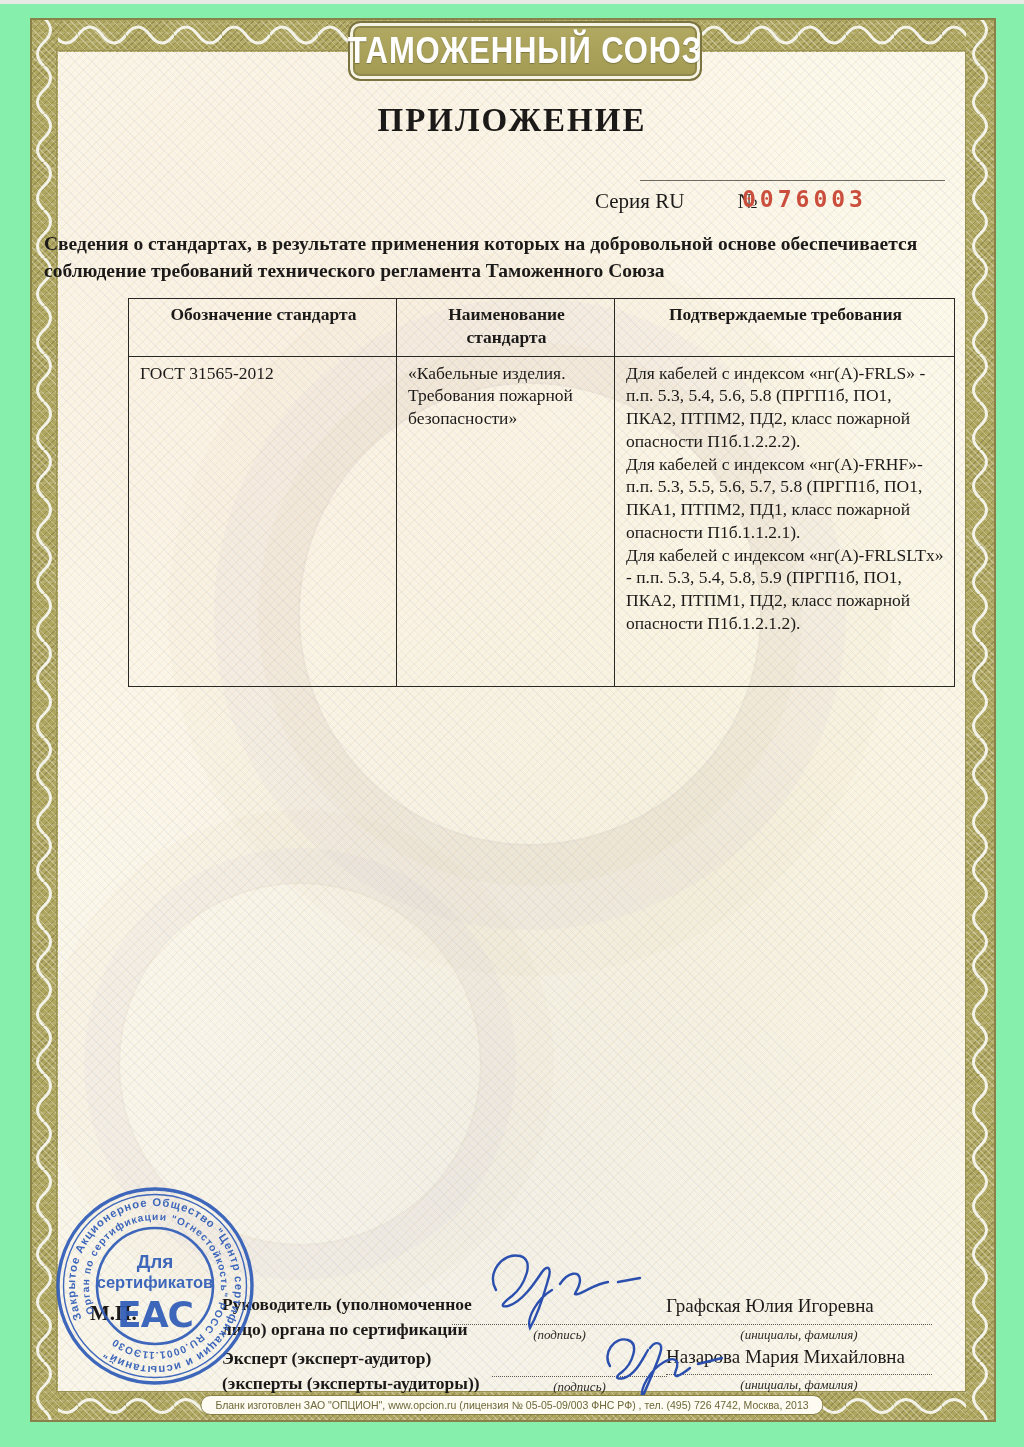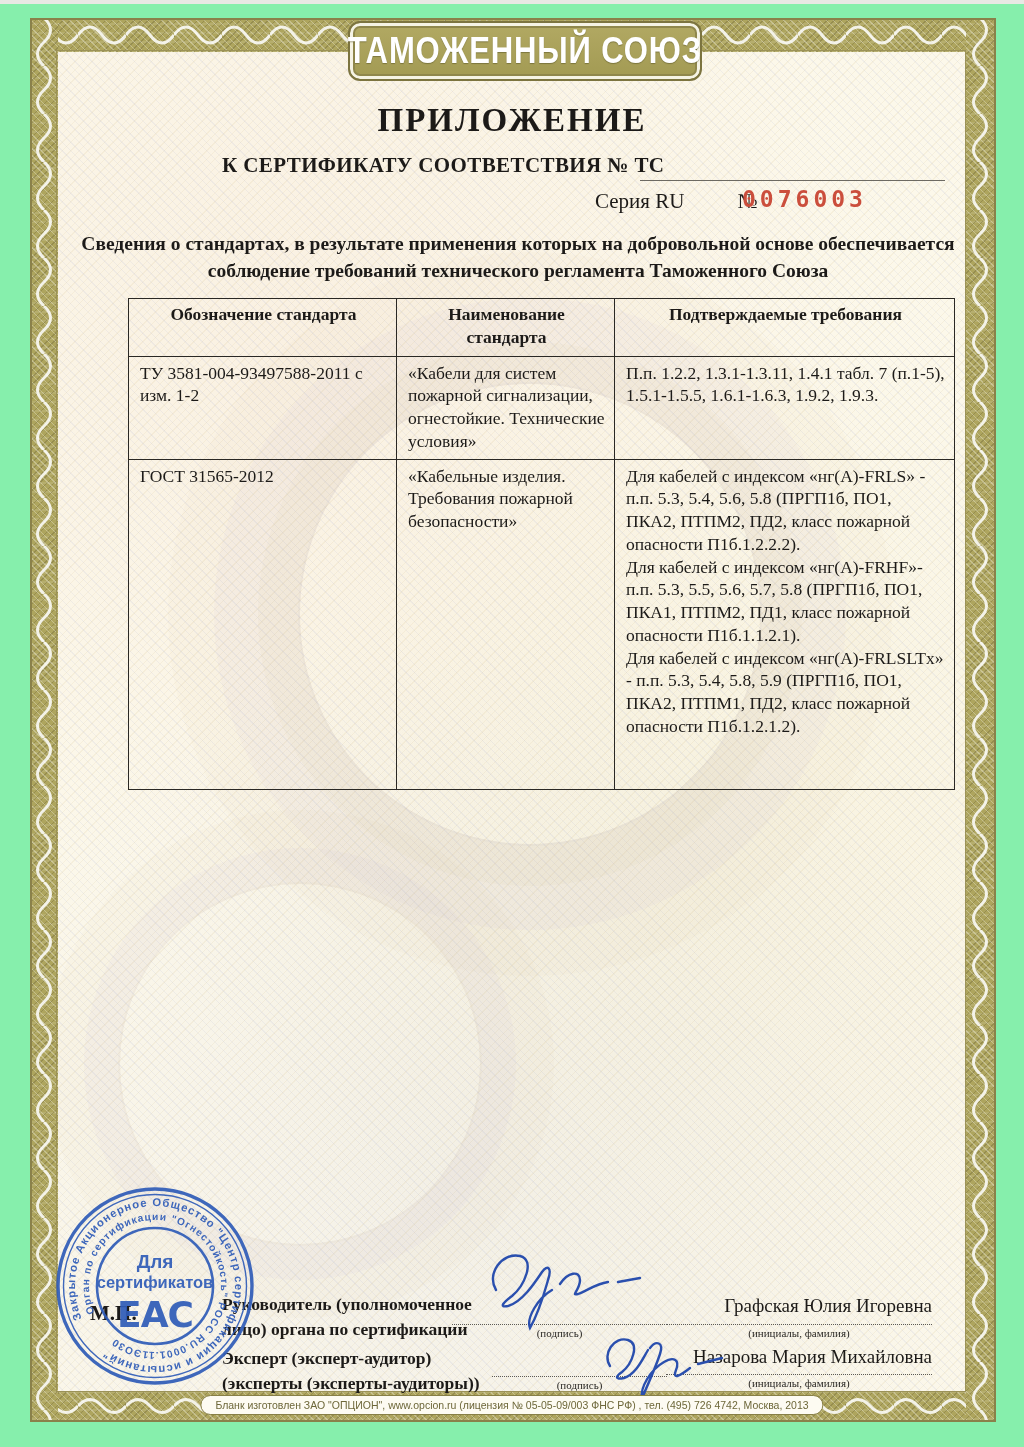--- a/index.html
+++ b/index.html
@@ -64,21 +64,21 @@
   .cert-no{position:absolute; left:655px; top:143px; width:300px; text-align:center;
     font-size:20px; font-weight:bold; letter-spacing:.4px;}
   .cert-line{position:absolute; left:640px; top:176px; width:305px; border-bottom:1.4px solid #6d6a62;}
   .series{position:absolute; left:595px; top:185px; font-size:21px;}
   .series .no-sign{margin-left:48px;}
   .series-number{
     position:absolute; left:742px; top:182px;
     font-family:"DejaVu Sans Mono", monospace; font-weight:bold;
     font-size:23px; letter-spacing:4px; color:#cb4e3c;
   }
-  .intro{position:absolute; left:68px; top:227px; width:900px; text-align:center;
+  .intro{position:absolute; left:44px; top:227px; width:900px; 
     font-size:19.5px; font-weight:bold; line-height:1.38;}
   
   .std-table{
     position:absolute; left:128px; top:294px; width:826px;
     border-collapse:collapse; table-layout:fixed;
     font-size:17.5px; line-height:1.3;
   }
   .std-table th,.std-table td{
     border:1.6px solid #2a2824; padding:5px 9px 6px 11px; vertical-align:top; text-align:left;
     background:transparent;
@@ -92,26 +92,26 @@
   .mp-label{position:absolute; left:90px; top:1297px; font-size:21px; font-weight:bold; z-index:4;}
   
   .sig-label{position:absolute; font-size:17.5px; font-weight:bold; line-height:1.4;}
   .sig-label-1{left:222px; top:1288px; width:252px;}
   .sig-label-2{left:222px; top:1342px; width:300px; white-space:pre-line;}
   .sig-line{position:absolute; border-bottom:1.6px dotted #5d5b55;}
   .sig-line-1{left:452px; top:1296px; width:215px; height:24px;}
   .sig-line-2{left:492px; top:1348px; width:175px; height:24px;}
   .name-line-1{left:666px; top:1296px; width:266px; height:24px;}
   .name-line-2{left:666px; top:1348px; width:266px; height:22px;}
-  .sig-caption{position:absolute; font-size:11px; text-align:center; color:#2b2925;}
+  .sig-caption{position:absolute; font-size:13px; text-align:center; color:#2b2925;font-style:italic;}
   .cap-1{left:452px; top:1323px; width:215px;}
   .cap-2{left:492px; top:1375px; width:175px;}
   .cap-3{left:666px; top:1323px; width:266px;}
   .cap-4{left:666px; top:1373px; width:266px;}
-  .sig-name{position:absolute; font-size:19px; text-align:right;}
+  .sig-name{position:absolute; font-size:19px; text-align:left;}
   .sig-name-1{left:666px; top:1291px; width:266px;}
   .sig-name-2{left:666px; top:1342px; width:266px;}
   .handsig{position:absolute; z-index:6;}
   .handsig-1{left:468px; top:1240px; width:190px; height:88px;}
   .handsig-2{left:580px; top:1316px; width:190px; height:82px;}
   
   .imprint{
     position:absolute; left:50%; top:1391px; transform:translateX(-50%);
     background:#fdfbf2; border:1px solid #877f46; border-radius:11px;
     padding:3px 14px; font-family:"Liberation Sans", sans-serif;
@@ -168,21 +168,20 @@
     </svg>
   </div>
   <div class="frame-outline"></div>
   <div class="frame-inner-outline"></div>
 
   <div class="badge">
     <span class="badge-text">ТАМОЖЕННЫЙ СОЮЗ</span>
   </div>
 
   <div class="title">ПРИЛОЖЕНИЕ</div>
-  <div class="subtitle">К СЕРТИФИКАТУ СООТВЕТСТВИЯ  № ТС</div>
   <div class="cert-line"></div>
   <div class="series">
     <span>Серия RU</span>
     <span class="no-sign">№</span>
   </div>
   <div class="series-number">0076003</div>
   <div class="intro">Сведения о стандартах, в результате применения которых на добровольной основе обеспечивается соблюдение требований технического регламента Таможенного Союза</div>
 
   <table class="std-table">
     <colgroup>
@@ -191,25 +190,20 @@
         <col style="width:340px">
       </colgroup>
     <thead>
       <tr>
         <th>Обозначение стандарта</th>
         <th>Наименование стандарта</th>
         <th>Подтверждаемые требования</th>
       </tr>
     </thead>
     <tbody>
-      <tr class="row-1">
-        <td>ТУ 3581-004-93497588-2011 с изм. 1-2</td>
-        <td>«Кабели для систем пожарной сигнализации, огнестойкие. Технические условия»</td>
-        <td class="cell-multi">П.п. 1.2.2, 1.3.1-1.3.11, 1.4.1 табл. 7 (п.1-5), 1.5.1-1.5.5, 1.6.1-1.6.3, 1.9.2, 1.9.3.</td>
-      </tr>
       <tr class="row-2">
         <td>ГОСТ 31565-2012</td>
         <td>«Кабельные изделия. Требования пожарной безопасности»</td>
         <td class="cell-multi">Для кабелей с индексом «нг(А)-FRLS» -  п.п. 5.3, 5.4, 5.6, 5.8 (ПРГП1б, ПО1, ПКА2, ПТПМ2, ПД2, класс пожарной опасности П1б.1.2.2.2).
 Для кабелей с индексом «нг(А)-FRHF»- п.п. 5.3, 5.5, 5.6, 5.7, 5.8 (ПРГП1б, ПО1, ПКА1, ПТПМ2, ПД1, класс пожарной опасности П1б.1.1.2.1).
 Для кабелей с индексом «нг(А)-FRLSLTx» -  п.п. 5.3, 5.4, 5.8, 5.9 (ПРГП1б, ПО1, ПКА2, ПТПМ1, ПД2, класс пожарной опасности П1б.1.2.1.2).</td>
       </tr>
     </tbody>
   </table>
 

